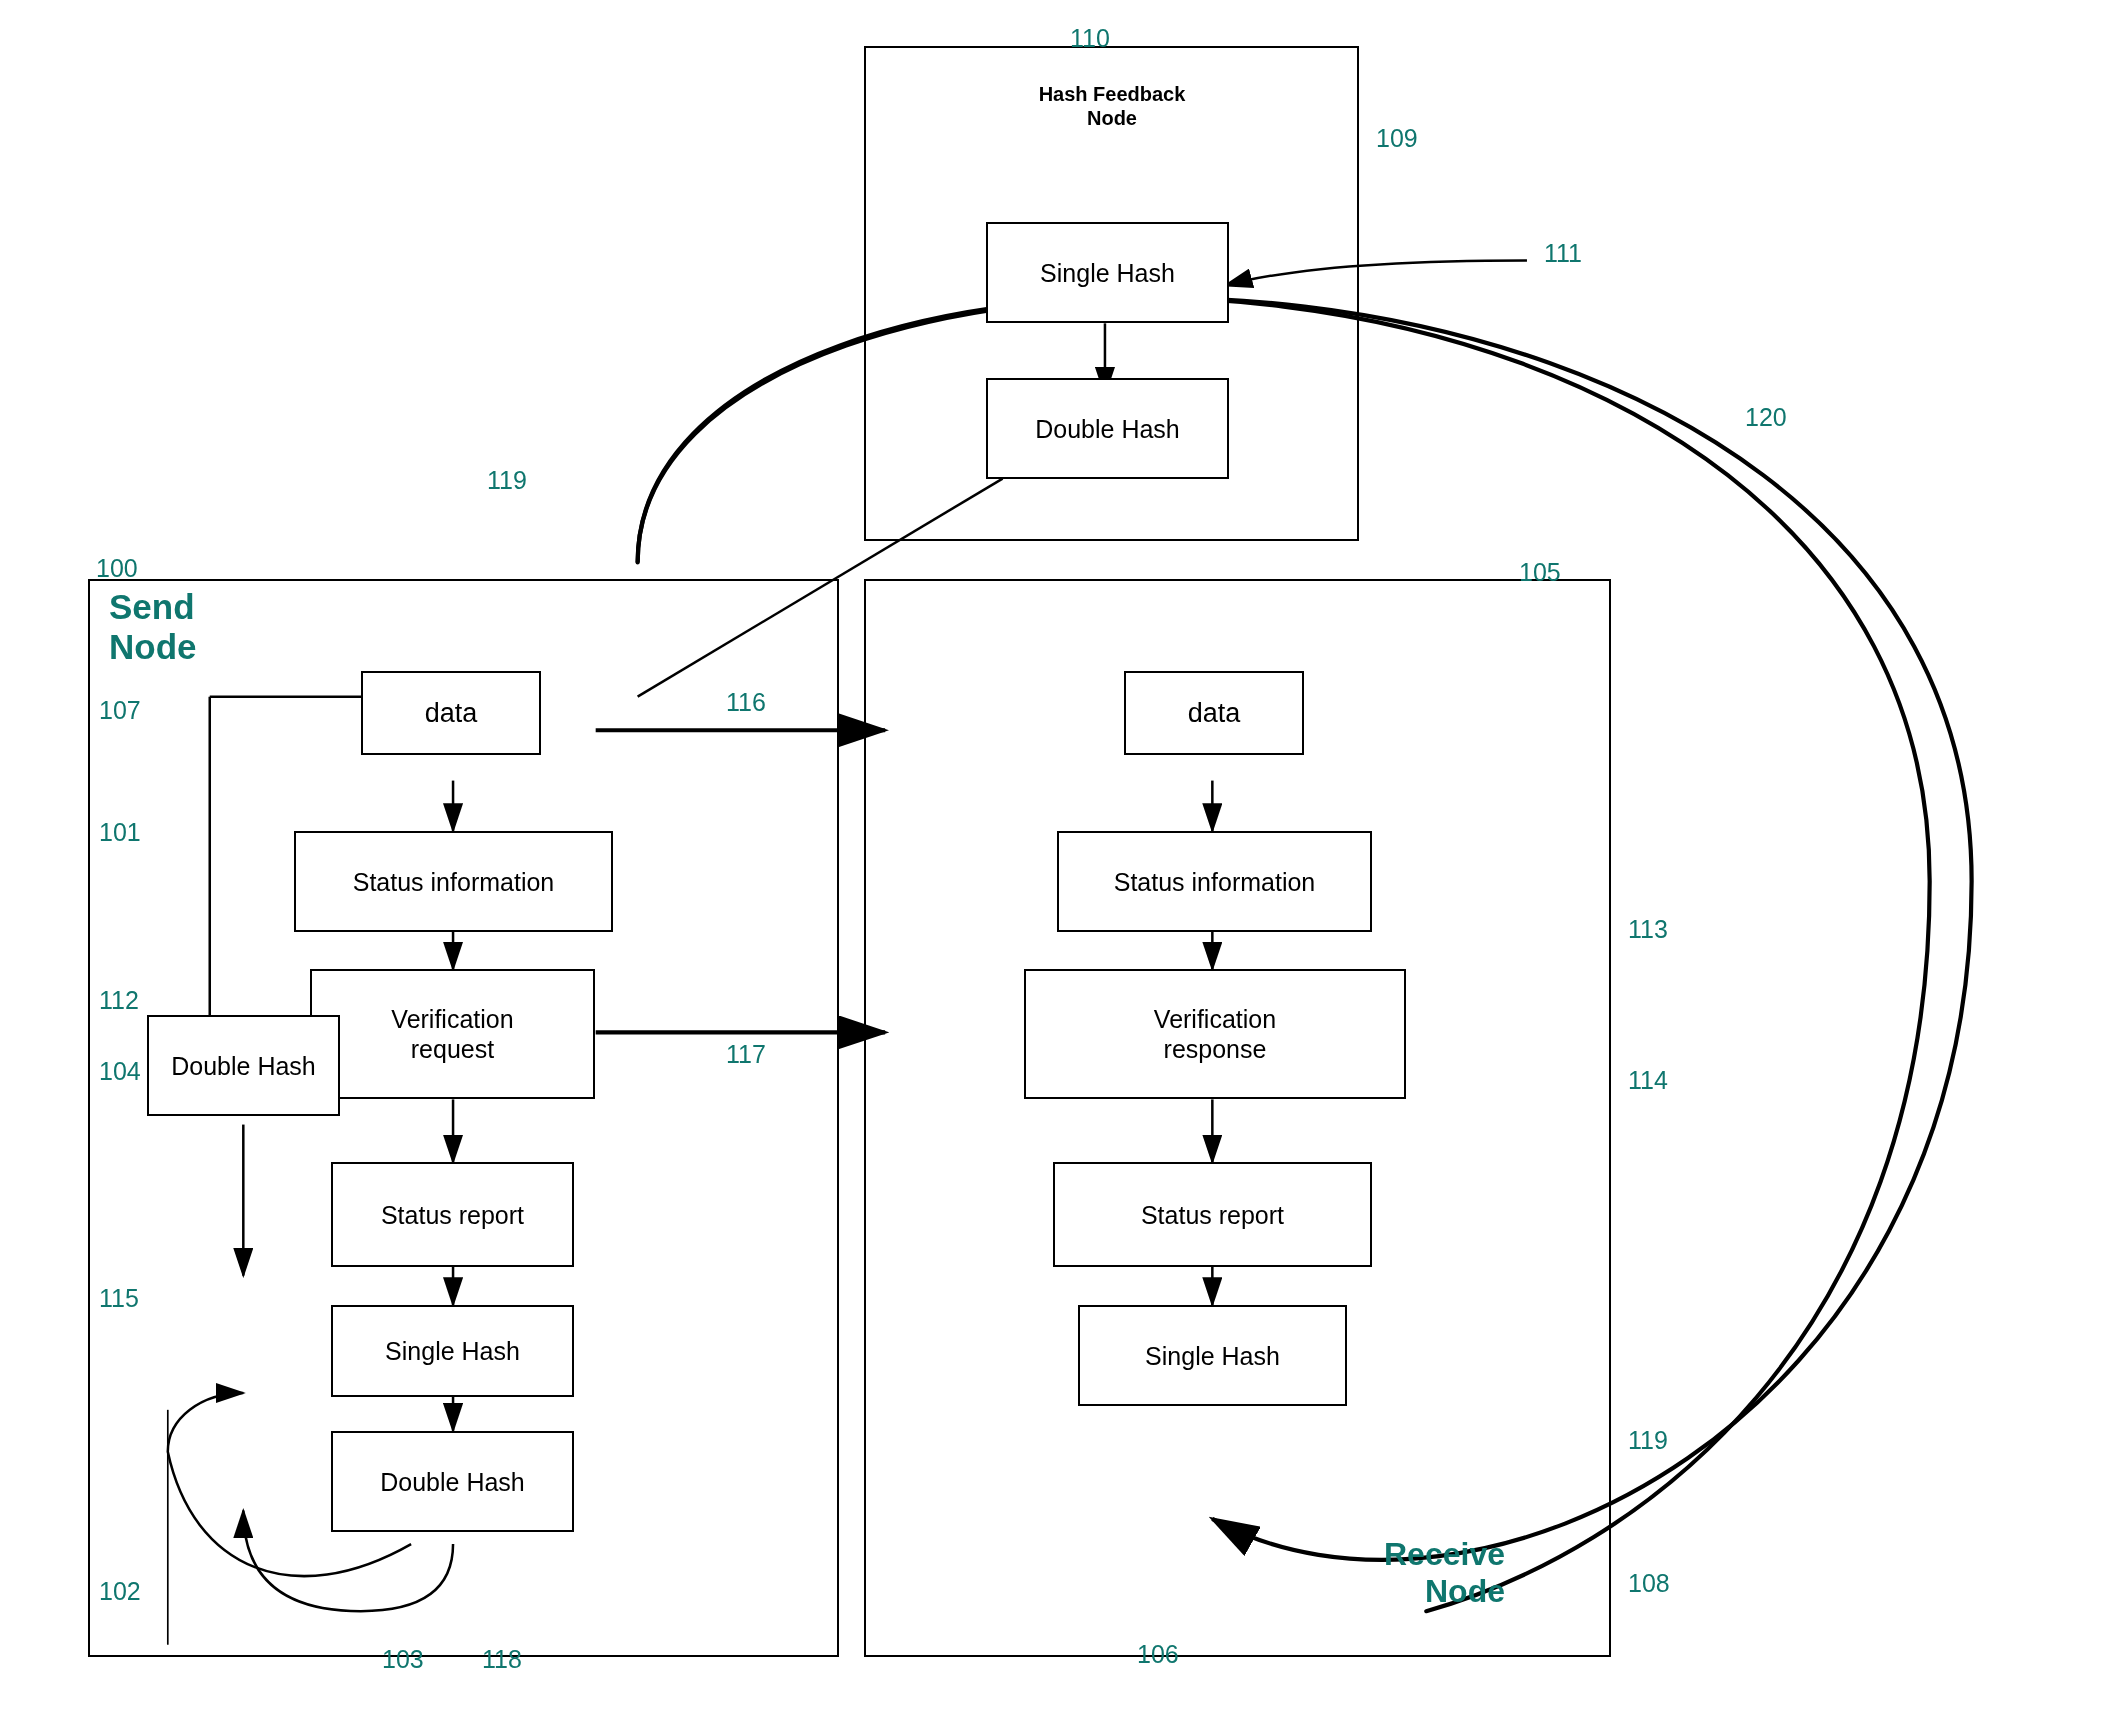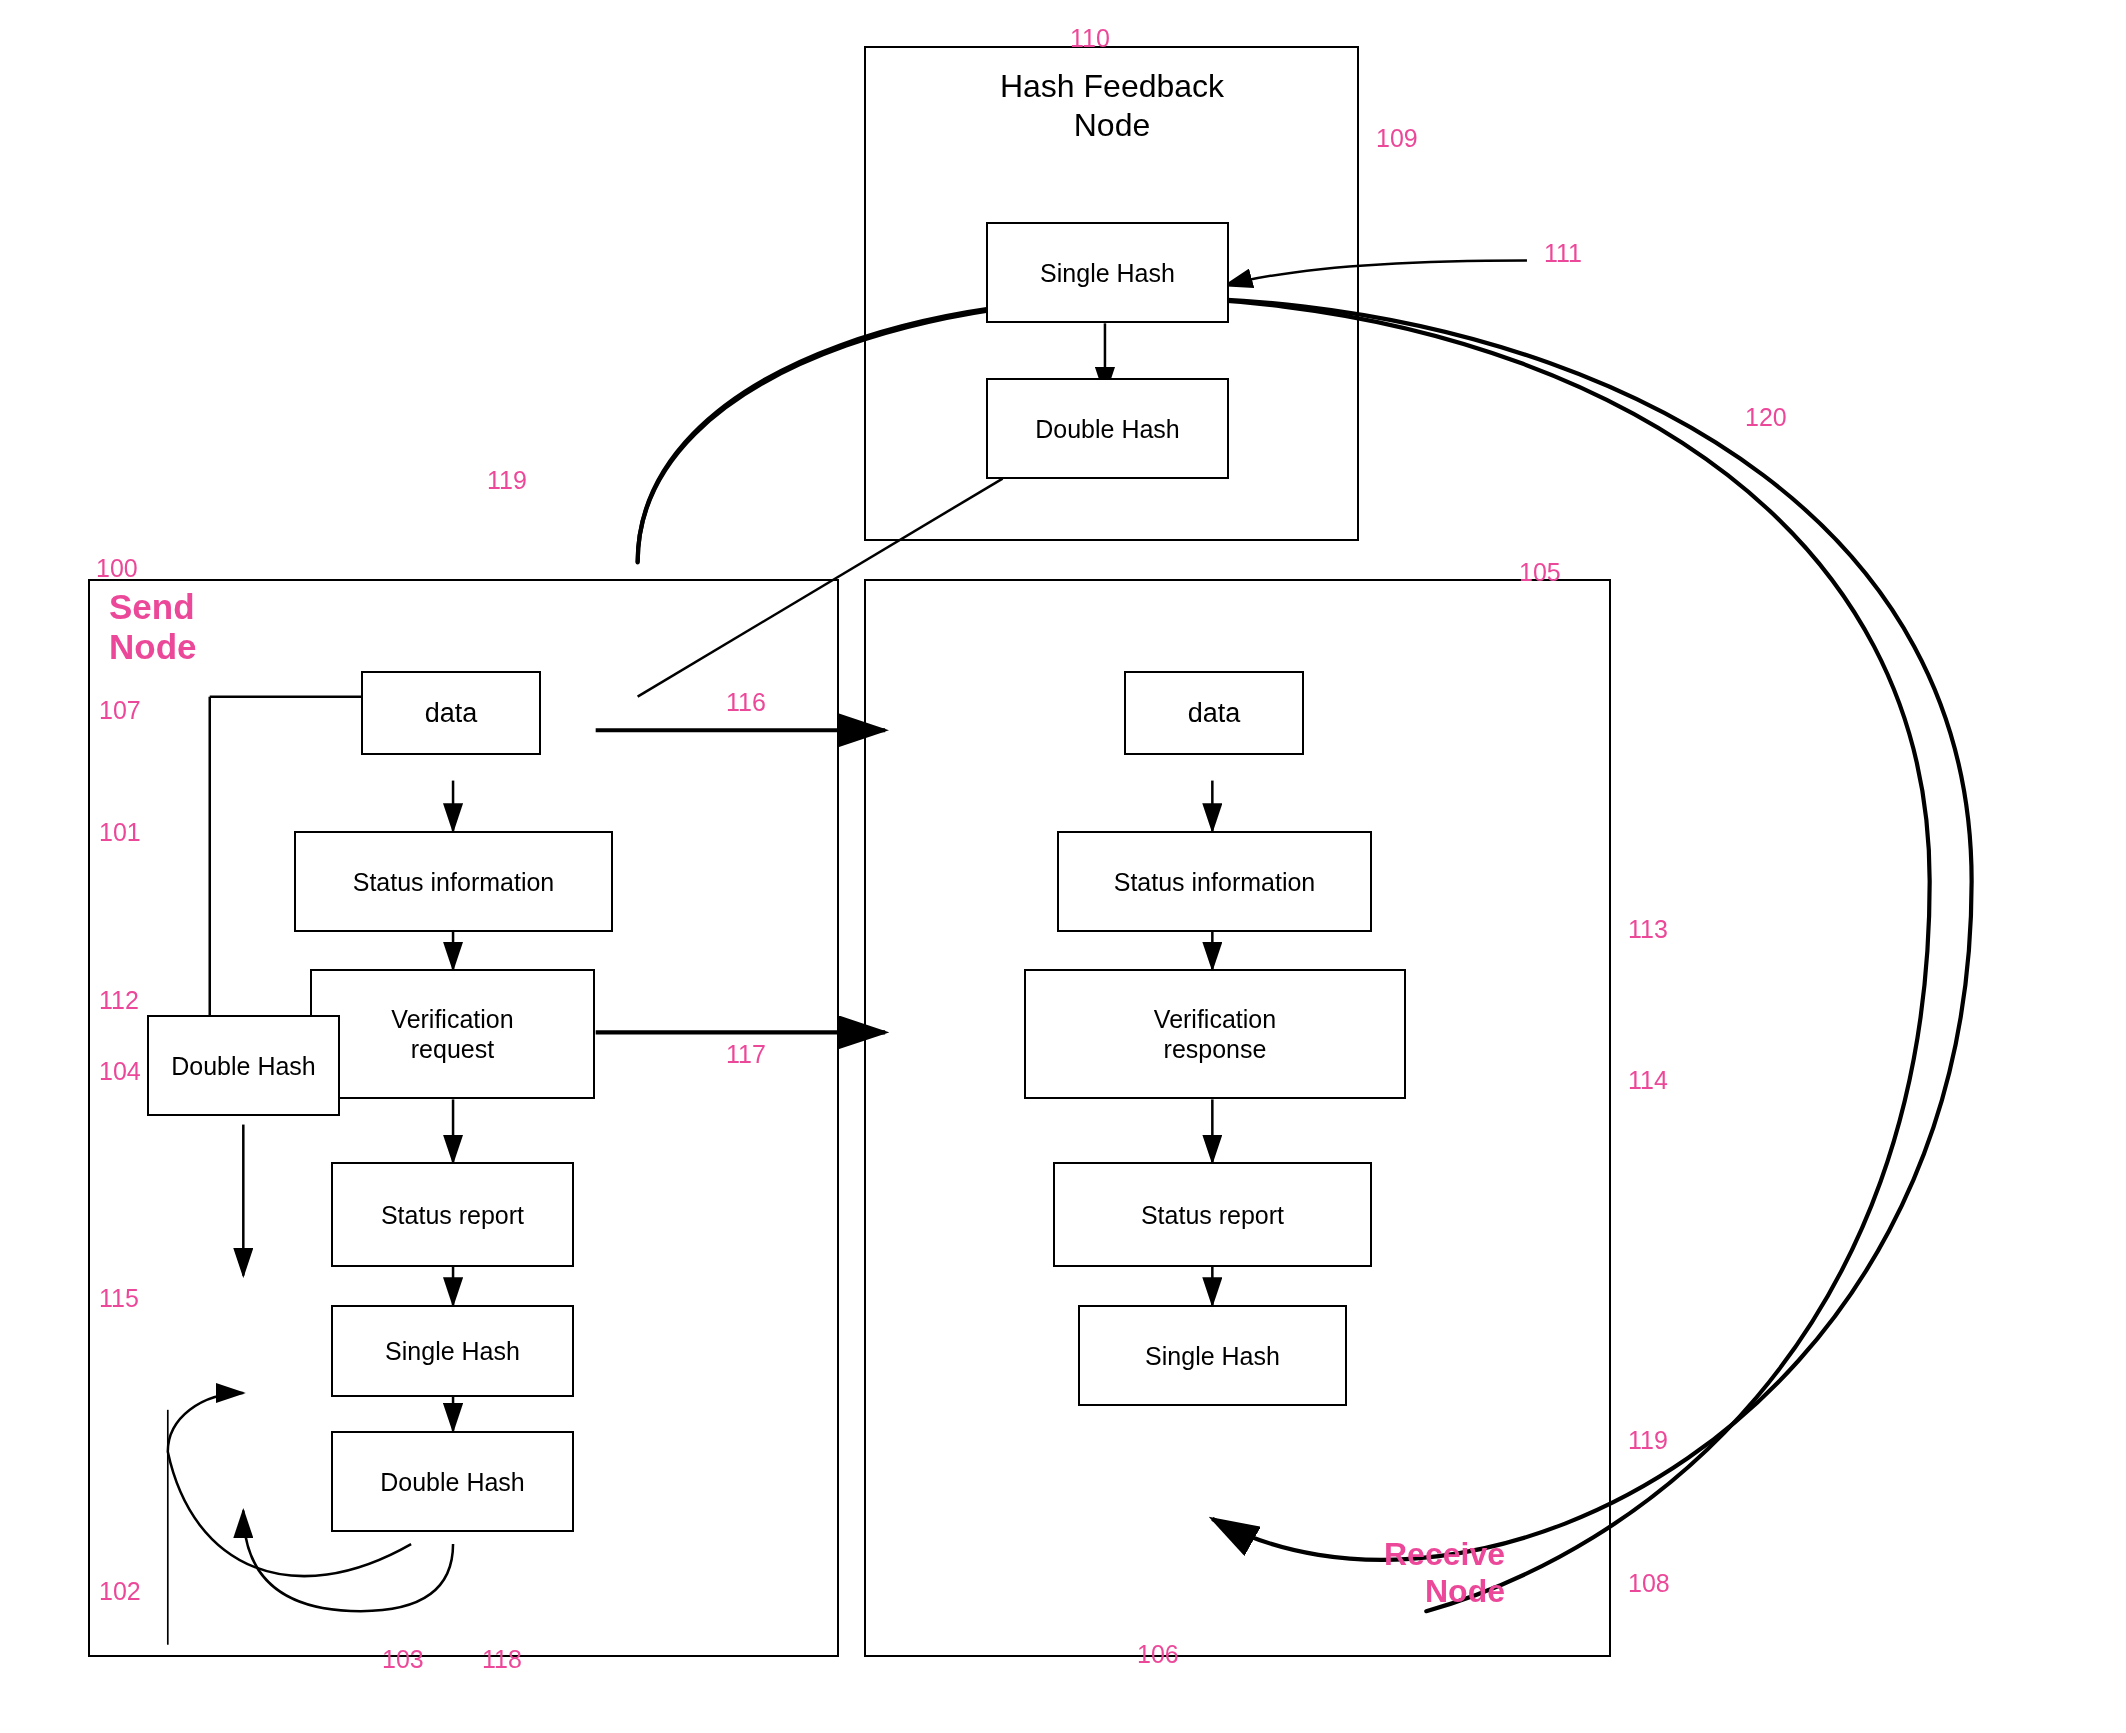--- a/index.html
+++ b/index.html
@@ -31,21 +31,21 @@
       padding: 6.7px;
     }
     .box-bold {
       font-weight: bold;
       font-size: 28.5px;
     }
     .label {
       position: absolute;
       font-size: 25px;
       font-weight: normal;
-      color: #ec4899;
+      color: #0f766e;
     }
     .label-bold {
       font-weight: bold;
       font-size: 30px;
     }
     svg.arrows {
       position: absolute;
       top: 0; left: 0;
       width: 2126px;
       height: 1734px;
@@ -124,21 +124,21 @@
     <line x1="250" y1="830" x2="480" y2="830" stroke="#000" stroke-width="3"></line>
 
     <line x1="200" y1="1680" x2="200" y2="1960" stroke="#000" stroke-width="2"></line>
 
     <path d="M 490 1840 C 350 1920 230 1870 200 1730 C 200 1690 240 1660 290 1660" stroke="#000" stroke-width="3" fill="none" marker-end="url(#arr)"></path>
 
   </svg>
 
   <div class="region-box" style="left:864px; top:46px; width:495px; height:495px; border-width:2.5px;"></div>
 
-  <div class="box box-bold" style="left:902px; top:55px; width:420px; height:101px; border:none; font-size:32px; font-weight:normal;">
+  <div class="box box-bold" style="left:902px; top:55px; width:420px; height:101px; border:none; font-size:20px; font-weight:bold;">
     <span>Hash Feedback<br>Node</span>
   </div>
 
   <div class="box" style="left:986px; top:222px; width:243px; height:101px; font-size:25px;">
     <span>Single Hash</span>
   </div>
 
   <div class="box" style="left:986px; top:378px; width:243px; height:101px; font-size:25px;">
     <span>Double Hash</span>
   </div>

